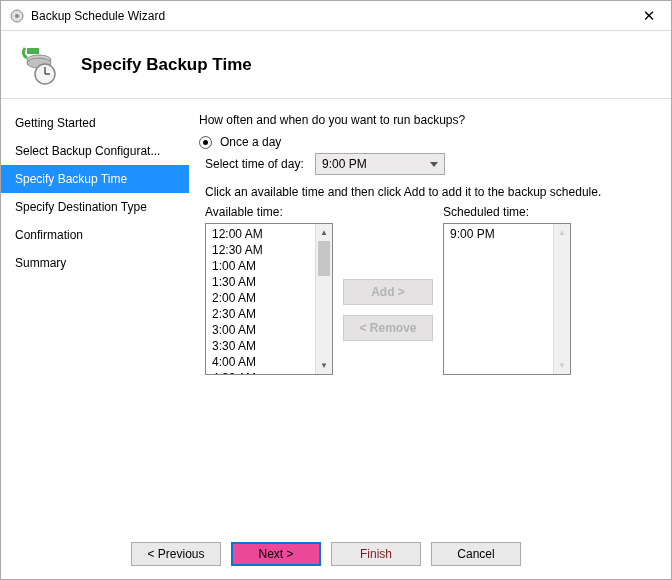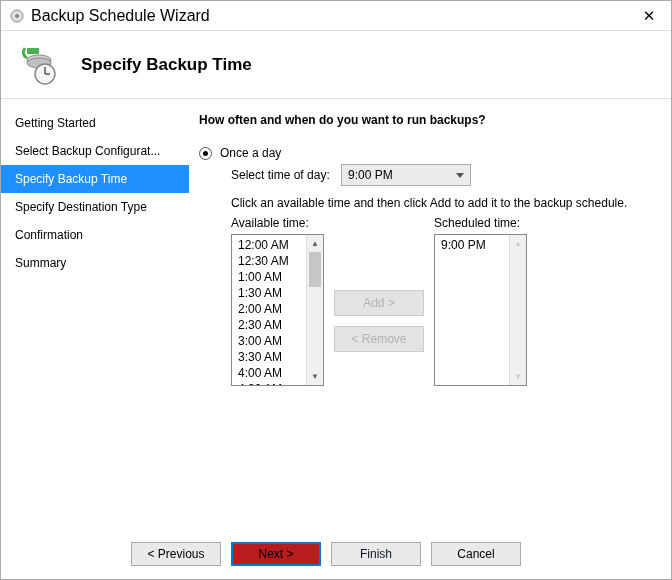--- a/index.html
+++ b/index.html
@@ -1,60 +1,60 @@
 <!DOCTYPE html>
 <html><head>
 <meta charset="utf-8">
 <style>
 * { box-sizing: border-box; margin: 0; padding: 0; }
 body { font-family: "Segoe UI", Tahoma, sans-serif; font-size: 12px; background: #fff; color: #000; }
 .window { width: 672px; height: 580px; border: 1px solid #aaa; display: flex; flex-direction: column; background: #fff; }
 .titlebar { height: 30px; display: flex; align-items: center; padding: 0 0 0 8px; border-bottom: 1px solid #ddd; }
 .titlebar-icon { width: 16px; height: 16px; margin-right: 6px; }
-.titlebar-title { flex: 1; font-size: 16px; }
+.titlebar-title { flex: 1; font-size: 12px; }
 .titlebar-close { width: 44px; height: 30px; display: flex; align-items: center; justify-content: center; font-size: 15px; cursor: pointer; }
 
 .header { height: 68px; display: flex; align-items: center; padding-left: 16px; border-bottom: 1px solid #ddd; }
 .header-icon { width: 42px; height: 42px; margin-right: 22px; }
 .header-title { font-size: 17px; font-weight: bold; }
 
 .body { flex: 1; display: flex; }
 .sidebar { width: 188px; padding-top: 10px; }
 .side-item { padding: 7px 10px 7px 14px; cursor: pointer; white-space: nowrap; overflow: hidden; text-overflow: ellipsis; }
 .side-item.selected { background: #1e90ff; color: #fff; }
 
 .main { flex: 1; padding: 14px 20px 10px 10px; }
-.q { margin-bottom: 19px; font-weight: bold; }
+.q { margin-bottom: 8px; }
 .opt-row { display: flex; align-items: center; margin-bottom: 4px; }
 .radio { width: 13px; height: 13px; border: 1px solid #555; border-radius: 50%; margin-right: 8px; display: flex; align-items: center; justify-content: center; cursor: pointer; }
 .radio .dot { width: 5px; height: 5px; background: #000; border-radius: 50%; }
 .opt-label { cursor: pointer; }
-.sub { margin-left: 32px; margin-bottom: 10px; }
+.sub { margin-left: 6px; margin-bottom: 10px; }
 .sub-row { display: flex; align-items: center; margin-bottom: 6px; }
 .sub-label { width: 110px; }
 .dropdown { width: 130px; height: 22px; border: 1px solid #aaa; background: #eceaea; display: flex; align-items: center; padding: 0 6px; cursor: pointer; position: relative; }
 .dropdown::after { content: ""; position: absolute; right: 6px; top: 8px; border-left: 4px solid transparent; border-right: 4px solid transparent; border-top: 5px solid #555; }
 
 .cols { display: flex; gap: 10px; margin-top: 6px; }
-.col-left, .col-right { width: 93px; }
-.col-mid { display: flex; flex-direction: column; justify-content: center; gap: 10px; padding-top: 40px; }
+.col-left, .col-right { width: 128px; }
+.col-mid { display: flex; flex-direction: column; justify-content: center; gap: 10px; padding-top: 40px; font-weight: bold; }
 .list-label { margin-bottom: 4px; }
 .listbox { height: 152px; border: 1px solid #888; background: #fff; overflow: hidden; position: relative; }
 .list-inner { overflow: hidden; height: 100%; padding: 2px 0; }
 .list-item { padding: 0 6px; height: 16px; line-height: 16px; cursor: pointer; white-space: nowrap; }
 .scroll { position: absolute; right: 0; top: 0; width: 17px; height: 100%; background: #f0f0f0; border-left: 1px solid #ddd; }
 .scroll-btn { height: 17px; display: flex; align-items: center; justify-content: center; font-size: 8px; color: #606060; }
 .scroll-thumb { position: absolute; left: 2px; right: 2px; background: #c6c6c6; }
 
 .ibtn { width: 90px; height: 26px; border: 1px solid #ccc; background: #e4e2e2; color: #b4b4b4; display: flex; align-items: center; justify-content: center; }
 
 .footer { height: 50px; border-top: 0; display: flex; align-items: center; justify-content: center; padding-right: 20px; gap: 10px; }
 .fbtn { width: 90px; height: 24px; border: 1px solid #aaa; background: #e9e9e9; display: flex; align-items: center; justify-content: center; cursor: pointer; }
-.fbtn.primary { border: 2px solid #0078d7; background: #b91c1c; }
-.fbtn.disabled { color: #0f172a; cursor: default; }
+.fbtn.primary { border: 2px solid #0078d7; background: #ec4899; }
+.fbtn.disabled { color: #7f1d1d; cursor: default; }
 </style>
 </head>
 <body>
 
 <div class="window">
 
   <div class="titlebar">
     <span class="titlebar-icon">
       <svg viewBox="0 0 16 16">
           <circle cx="8" cy="8" r="6" fill="#e0e0e0" stroke="#888"></circle>

